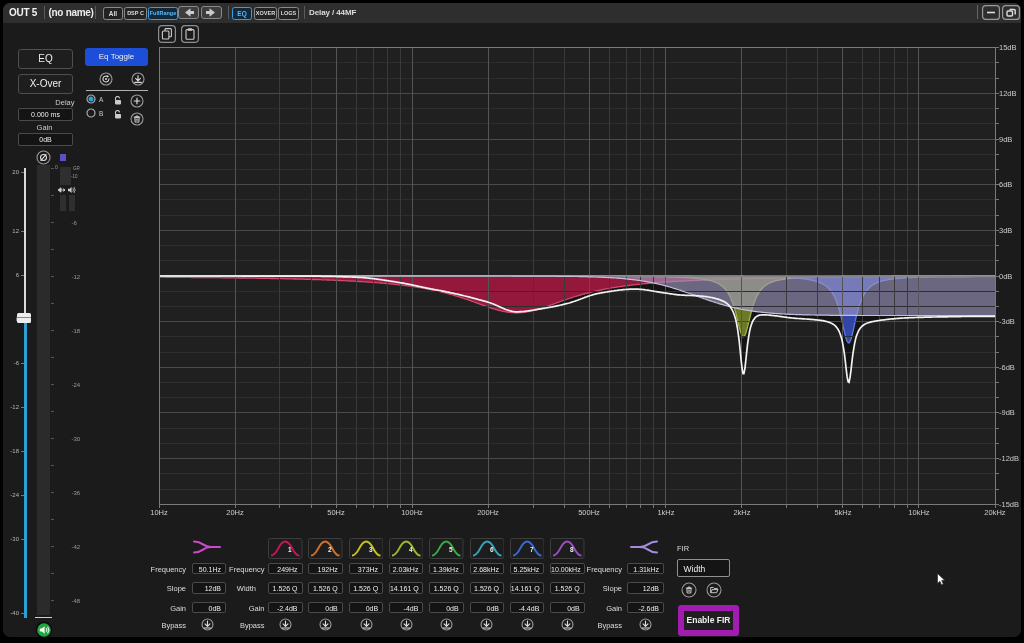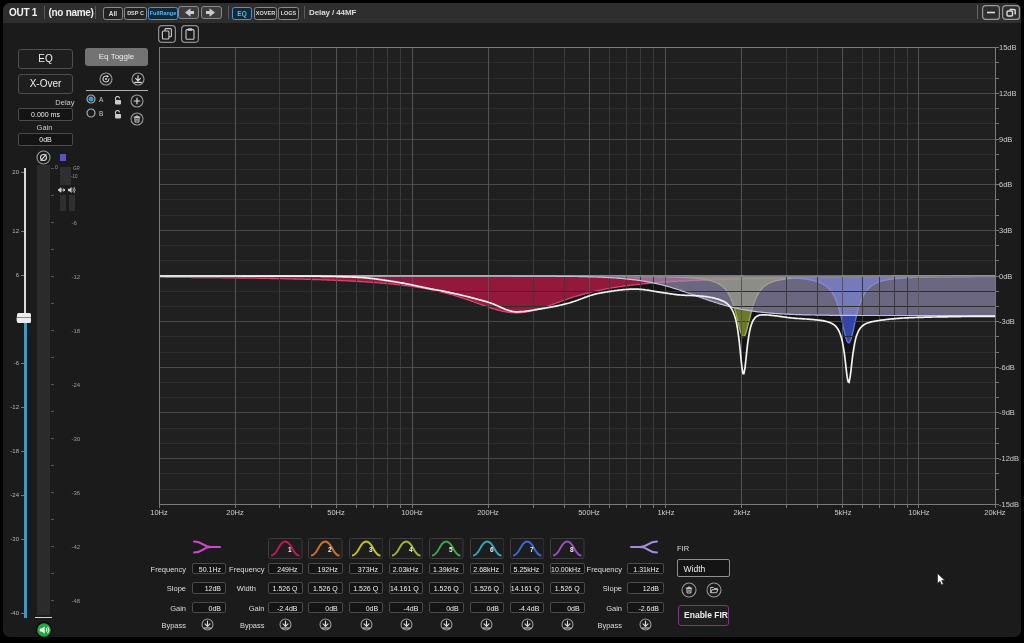--- a/index.html
+++ b/index.html
@@ -7,21 +7,21 @@
 .tb{position:absolute;height:11px;line-height:11px;text-align:center;border:1px solid #8a8a8a;border-radius:2.5px;background:#232323;color:#ddd;font-weight:bold}
 .tb.blue{border-color:#3d9ae0;color:#5db8f5;background:#10293d}
 .bigbtn{position:absolute;border:1px solid #4f4f4f;border-radius:3px;background:#1e1e1e;color:#eee;text-align:center;font-size:10px}
 .fbox{position:absolute;background:#141414;border:1px solid #4a4a4a;border-radius:2px;color:#eee;text-align:center;font-size:7px;white-space:nowrap;overflow:hidden}
 .al{font-size:7.5px;fill:#cccccc}
 text{font-family:"Liberation Sans",sans-serif}
 </style></head><body>
 <div id="app">
 <div class="abs" style="left:3px;top:3px;width:1018px;height:633.5px;background:#1b1b1b;border-radius:7px"></div>
     <div class="abs" style="left:3px;top:3px;width:1018px;height:20px;background:#2e2e2e;border-radius:7px 7px 0 0"></div>
-    <div class="abs" style="left:9px;top:7px;font-size:10px;letter-spacing:-0.3px;color:#f2f2f2;font-weight:bold">OUT 1</div>
+    <div class="abs" style="left:9px;top:7px;font-size:10px;letter-spacing:-0.3px;color:#f2f2f2;font-weight:bold">OUT 5</div>
     <div class="abs" style="left:44px;top:6px;width:1px;height:13px;background:#5a5a5a"></div>
     <div class="abs" style="left:95px;top:6px;width:1px;height:13px;background:#5a5a5a"></div>
     <div class="abs" style="left:228px;top:6px;width:1px;height:13px;background:#5a5a5a"></div>
     <div class="abs" style="left:303.5px;top:6px;width:1px;height:13px;background:#5a5a5a"></div>
     <div class="abs" style="left:48.5px;top:7px;font-size:10px;letter-spacing:-0.3px;color:#ededed;font-weight:bold">(no name)</div>
     <div class="tb" style="left:103px;top:7px;width:18px;font-size:6.5px">All</div>
     <div class="tb" style="left:124px;top:7px;width:21px;font-size:5.5px">DSP C</div>
     <div class="tb blue" style="left:148px;top:7px;width:28px;font-size:5.5px">FullRange</div>
     <svg class="abs" style="left:178px;top:6px" width="21" height="13" viewBox="0 0 21 13">
       <rect x="0.5" y="0.5" width="20" height="12" rx="2.5" fill="#3d3d3d" stroke="#8a8a8a"></rect>
@@ -60,21 +60,21 @@
     <div class="abs" style="left:14.5px;top:97.5px;width:60px;text-align:right;font-size:7.5px;color:#ccc;font-weight:normal">Delay</div>
     <div class="fbox" style="left:18px;top:107.5px;width:53px;height:11px;line-height:11px">0.000 ms</div>
     <div class="abs" style="left:14.5px;top:122.5px;width:60px;text-align:center;font-size:7.5px;color:#ccc;font-weight:normal">Gain</div>
     <div class="fbox" style="left:18px;top:132.5px;width:53px;height:11px;line-height:11px">0dB</div>
     <svg class="abs" style="left:36.0px;top:149.5px" width="15" height="15" viewBox="-7.5 -7.5 15.0 15.0">
       <circle cx="0" cy="0" r="6.5" fill="none" stroke="#999" stroke-width="1.1"></circle>
       <circle r="3" fill="none" stroke="#ddd" stroke-width="1.1"></circle>
       <path d="M-2.8,3.4 L2.8,-3.4" stroke="#ddd" stroke-width="1.1"></path>
     </svg>
     <div class="abs" style="left:60px;top:153.5px;width:6px;height:7px;background:#5a50c8"></div>
-    <div class="abs" style="left:85px;top:48px;width:63px;height:18px;background:#737373;border-radius:3px;text-align:center;line-height:18px;font-size:8px;color:#eee">Eq Toggle</div>
+    <div class="abs" style="left:85px;top:48px;width:63px;height:18px;background:#1d4ed8;border-radius:3px;text-align:center;line-height:18px;font-size:8px;color:#eee">Eq Toggle</div>
     <svg class="abs" style="left:98.8px;top:71.5px" width="14" height="14" viewBox="-7.0 -7.0 14.0 14.0">
       <circle cx="0" cy="0" r="6.0" fill="none" stroke="#999" stroke-width="1.1"></circle>
       <path d="M1.55,-2.55 A3,3 0 1 0 2.9,-0.6" stroke="#ddd" stroke-width="1.1" fill="none"></path>
       <path d="M0.8,-4.1 L3.1,-2.8 L0.9,-1.3 Z" fill="#ddd"></path>
       <circle cx="0" cy="0" r="1" fill="#ddd"></circle>
     </svg>
     <svg class="abs" style="left:131.0px;top:71.5px" width="14" height="14" viewBox="-7.0 -7.0 14.0 14.0">
       <circle cx="0" cy="0" r="6.0" fill="none" stroke="#999" stroke-width="1.1"></circle>
       <path d="M0,-3.4 V1.6 M-2.4,-0.6 L0,1.8 L2.4,-0.6 M-3.2,3.4 H3.2" stroke="#ddd" stroke-width="1.1" fill="none" stroke-linecap="round" stroke-linejoin="round"></path>
     </svg>
@@ -348,16 +348,16 @@
     <div class="fbox" style="left:676.5px;top:558.5px;width:53px;height:18px;line-height:18px;text-align:left;padding-left:6px;box-sizing:border-box;border-color:#909090;font-size:8.5px;line-height:18px">Width</div>
     <svg class="abs" style="left:680.8px;top:582.3px" width="16" height="16" viewBox="-8.2 -8.2 16.4 16.4">
       <circle cx="0" cy="0" r="7.2" fill="none" stroke="#999" stroke-width="1.1"></circle>
       <path d="M-2.2,-1.6 L-1.9,3.1 H1.9 L2.2,-1.6 Z" stroke="#ddd" stroke-width="0.9" fill="none" stroke-linejoin="round"></path>
       <path d="M-3.2,-1.9 H3.2 M-1.1,-1.9 V-3 H1.1 V-1.9 M-0.8,-0.4 V1.8 M0.8,-0.4 V1.8" stroke="#ddd" stroke-width="0.85" fill="none"></path>
     </svg>
     <svg class="abs" style="left:705.8px;top:582.3px" width="16" height="16" viewBox="-8.2 -8.2 16.4 16.4">
       <circle cx="0" cy="0" r="7.2" fill="none" stroke="#999" stroke-width="1.1"></circle>
       <path d="M-3.4,2.8 V-2.6 H-0.8 L0.2,-1.6 H3.4 V-0.4 M-3.4,2.8 L-1.9,-0.4 H4 L2.6,2.8 Z" stroke="#ddd" stroke-width="0.9" fill="none" stroke-linejoin="round"></path>
     </svg>
-    <div class="abs" style="left:678px;top:605px;width:49px;height:19px;border:1px solid #a21caf;border-radius:3px;background:#1f1f1f;text-align:right;line-height:19px;font-size:8.5px;color:#f0f0f0;font-weight:bold">Enable FIR</div>
+    <div class="abs" style="left:678px;top:605px;width:49px;height:19px;border:6px solid #a21caf;border-radius:3px;background:#1f1f1f;text-align:center;line-height:19px;font-size:8.5px;color:#f0f0f0;font-weight:bold">Enable FIR</div>
     <svg class="abs" style="left:937px;top:573px" width="10" height="13" viewBox="0 0 10 13">
       <path d="M0.5,0.5 L0.5,10.6 L2.9,8.3 L4.5,11.9 L6.3,11.0 L4.7,7.5 L7.7,7.3 Z" fill="#fff" stroke="#2a2a2a" stroke-width="0.7"></path>
     </svg>
 </div>
 </body></html>

